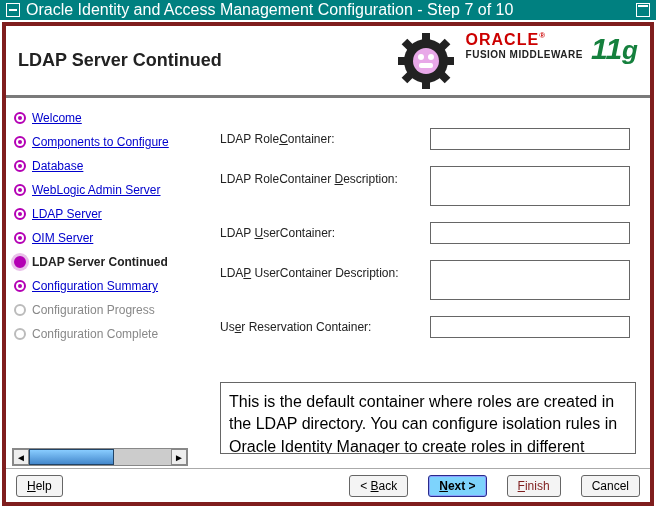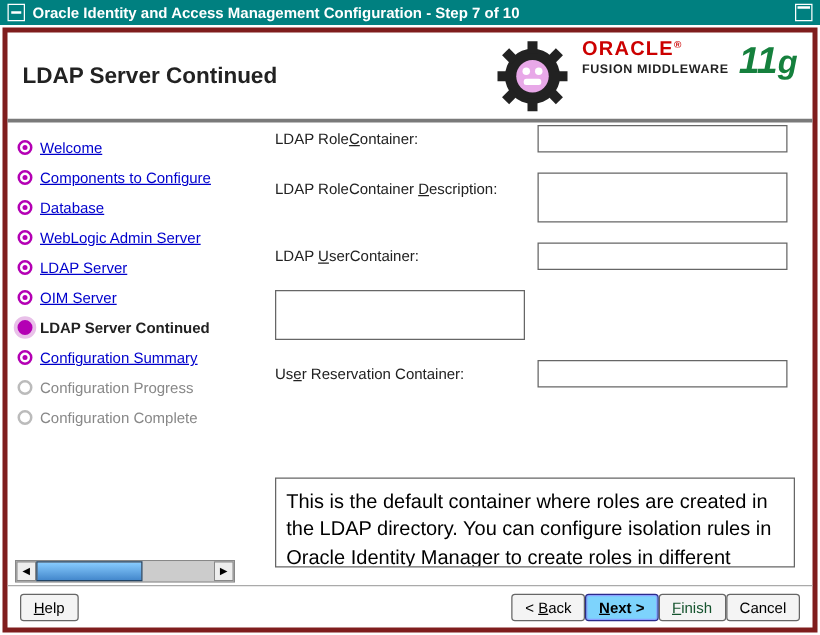--- a/index.html
+++ b/index.html
@@ -11,22 +11,22 @@
     width: 656px;
     height: 508px;
     overflow: hidden;
   }
   .titlebar {
     background: #008080;
     color: #fff;
     height: 20px;
     line-height: 20px;
     padding: 0 6px;
-    font-size: 12px;
-    font-weight: bold;
+    font-size: 16px;
+    font-weight: normal;
     display: flex;
     justify-content: space-between;
     align-items: center;
   }
   .titlebar .sys-icon {
     width: 14px; height: 14px;
     border: 1px solid #fff;
     display: inline-block;
     margin-right: 6px;
     position: relative;
@@ -150,20 +150,21 @@
     color: #222;
   }
   .step-future {
     color: #888;
   }
   .form-area {
     flex: 1;
     padding: 2px 14px 6px 14px;
     display: flex;
     flex-direction: column;
+    margin-top: 28px;
   }
   .field-row {
     display: flex;
     align-items: center;
     margin-bottom: 16px;
   }
   .field-row.tall { align-items: flex-start; }
   .field-row.tall .fld-label { padding-top: 6px; }
   .fld-label {
     width: 210px;
@@ -214,40 +215,40 @@
     border:1px solid #246;
   }
   .footer {
     position: absolute;
     left: 0; right: 0; bottom: 0;
     height: 34px;
     border-top: 1px solid #aaa;
     display: flex;
     align-items: center;
     padding: 0 10px;
-    gap: 0;
+    gap: 20px;
   }
   .btn {
     height: 22px;
     padding: 0 10px;
     border: 1px solid #666;
     background: #f4f4f4;
     font-family: inherit;
     font-size: 12px;
     cursor: pointer;
     border-radius: 3px;
   }
   .btn.primary {
     border: 1px solid #2a2a8a;
     box-shadow: 0 0 0 1px #8aa0ff inset;
     background: #7dd3fc;
     font-weight: bold;
   }
   .btn[disabled] {
-    color: #14532d;
+    color: #7f1d1d;
     cursor: default;
   }
   .btn .ul { text-decoration: underline; }
   .spacer { flex: 1; }
 </style>
 </head>
 <body>
 
 <div class="titlebar">
   <span style="display:flex;align-items:center;">
@@ -347,20 +348,21 @@
         <span class="fld-label"><span>LDAP RoleContainer </span><span class="ul">D</span><span>escription:</span></span>
         <textarea class="fld-input tall" style=""></textarea>
       </div>
 
       <div class="field-row">
         <span class="fld-label"><span>LDAP </span><span class="ul">U</span><span>serContainer:</span></span>
         <input class="fld-input" value="" style="">
       </div>
 
       <div class="field-row tall">
+        <span class="fld-label"><span>LDA</span><span class="ul">P</span><span> UserContainer Description:</span></span>
         <textarea class="fld-input tall" style=""></textarea>
       </div>
 
       <div class="field-row">
         <span class="fld-label"><span>Us</span><span class="ul">e</span><span>r Reservation Container:</span></span>
         <input class="fld-input" value="" style="">
       </div>
 
       <div class="help-box">This is the default container where roles are created in the LDAP directory. You can configure isolation rules in Oracle Identity Manager to create roles in different containers in LDAP.</div>
     </div>

